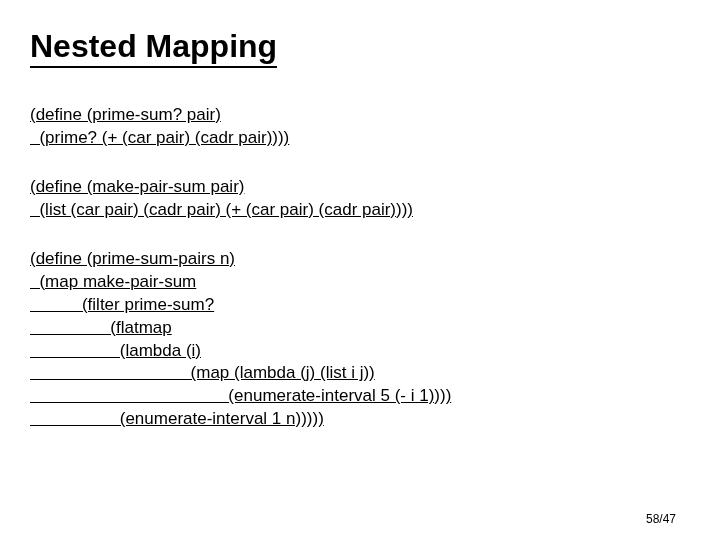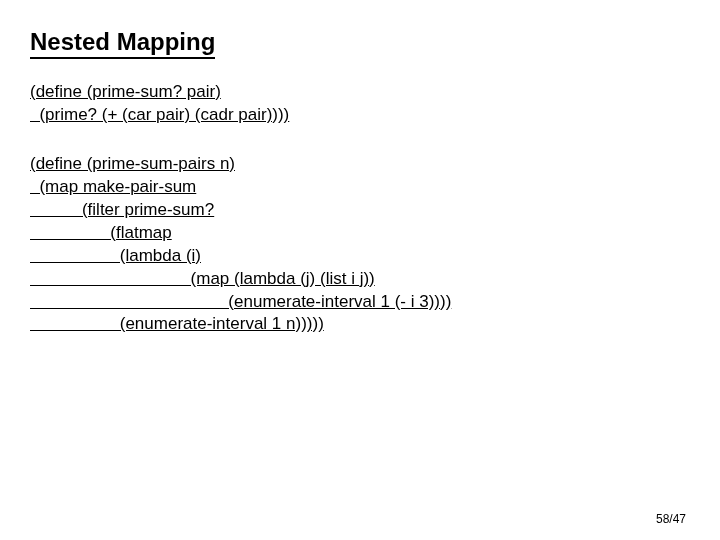--- a/index.html
+++ b/index.html
@@ -10,55 +10,57 @@
     background: #ffffff;
     font-family: Arial, Helvetica, sans-serif;
     color: #000;
     position: relative;
   }
   .slide {
     padding: 28px 30px 0 30px;
     box-sizing: border-box;
   }
   .title {
-    font-size: 24px;
+    font-size: 32px;
     font-weight: bold;
     border-bottom: 2px solid #000;
     display: inline-block;
     padding-bottom: 1px;
-    margin-bottom: 22px;
+    margin-bottom: 36px;
   }
   .code-block {
     font-size: 17px;
     line-height: 1.35;
     margin-bottom: 26px;
     white-space: pre;
     font-family: Arial, Helvetica, sans-serif;
     text-decoration: underline;
   }
   .page-num {
     position: absolute;
     bottom: 14px;
-    right: 34px;
+    right: 44px;
     font-size: 12px;
   }
 </style>
 </head>
 <body>
 
 <div class="slide">
   <div class="title">Nested Mapping</div>
 
   <div class="code-block">(define (prime-sum? pair)
   (prime? (+ (car pair) (cadr pair))))</div>
 
+  <div class="code-block">(define (make-pair-sum pair)
+  (list (car pair) (cadr pair) (+ (car pair) (cadr pair))))</div>
 
   <div class="code-block">(define (prime-sum-pairs n)
   (map make-pair-sum
            (filter prime-sum?
                  (flatmap
                    (lambda (i)
                                   (map (lambda (j) (list i j))
-                                          (enumerate-interval 1 (- i 3))))
+                                          (enumerate-interval 5 (- i 1))))
                    (enumerate-interval 1 n)))))</div>
 </div>
 
 <div class="page-num">58/47</div>
 
 </body></html>

